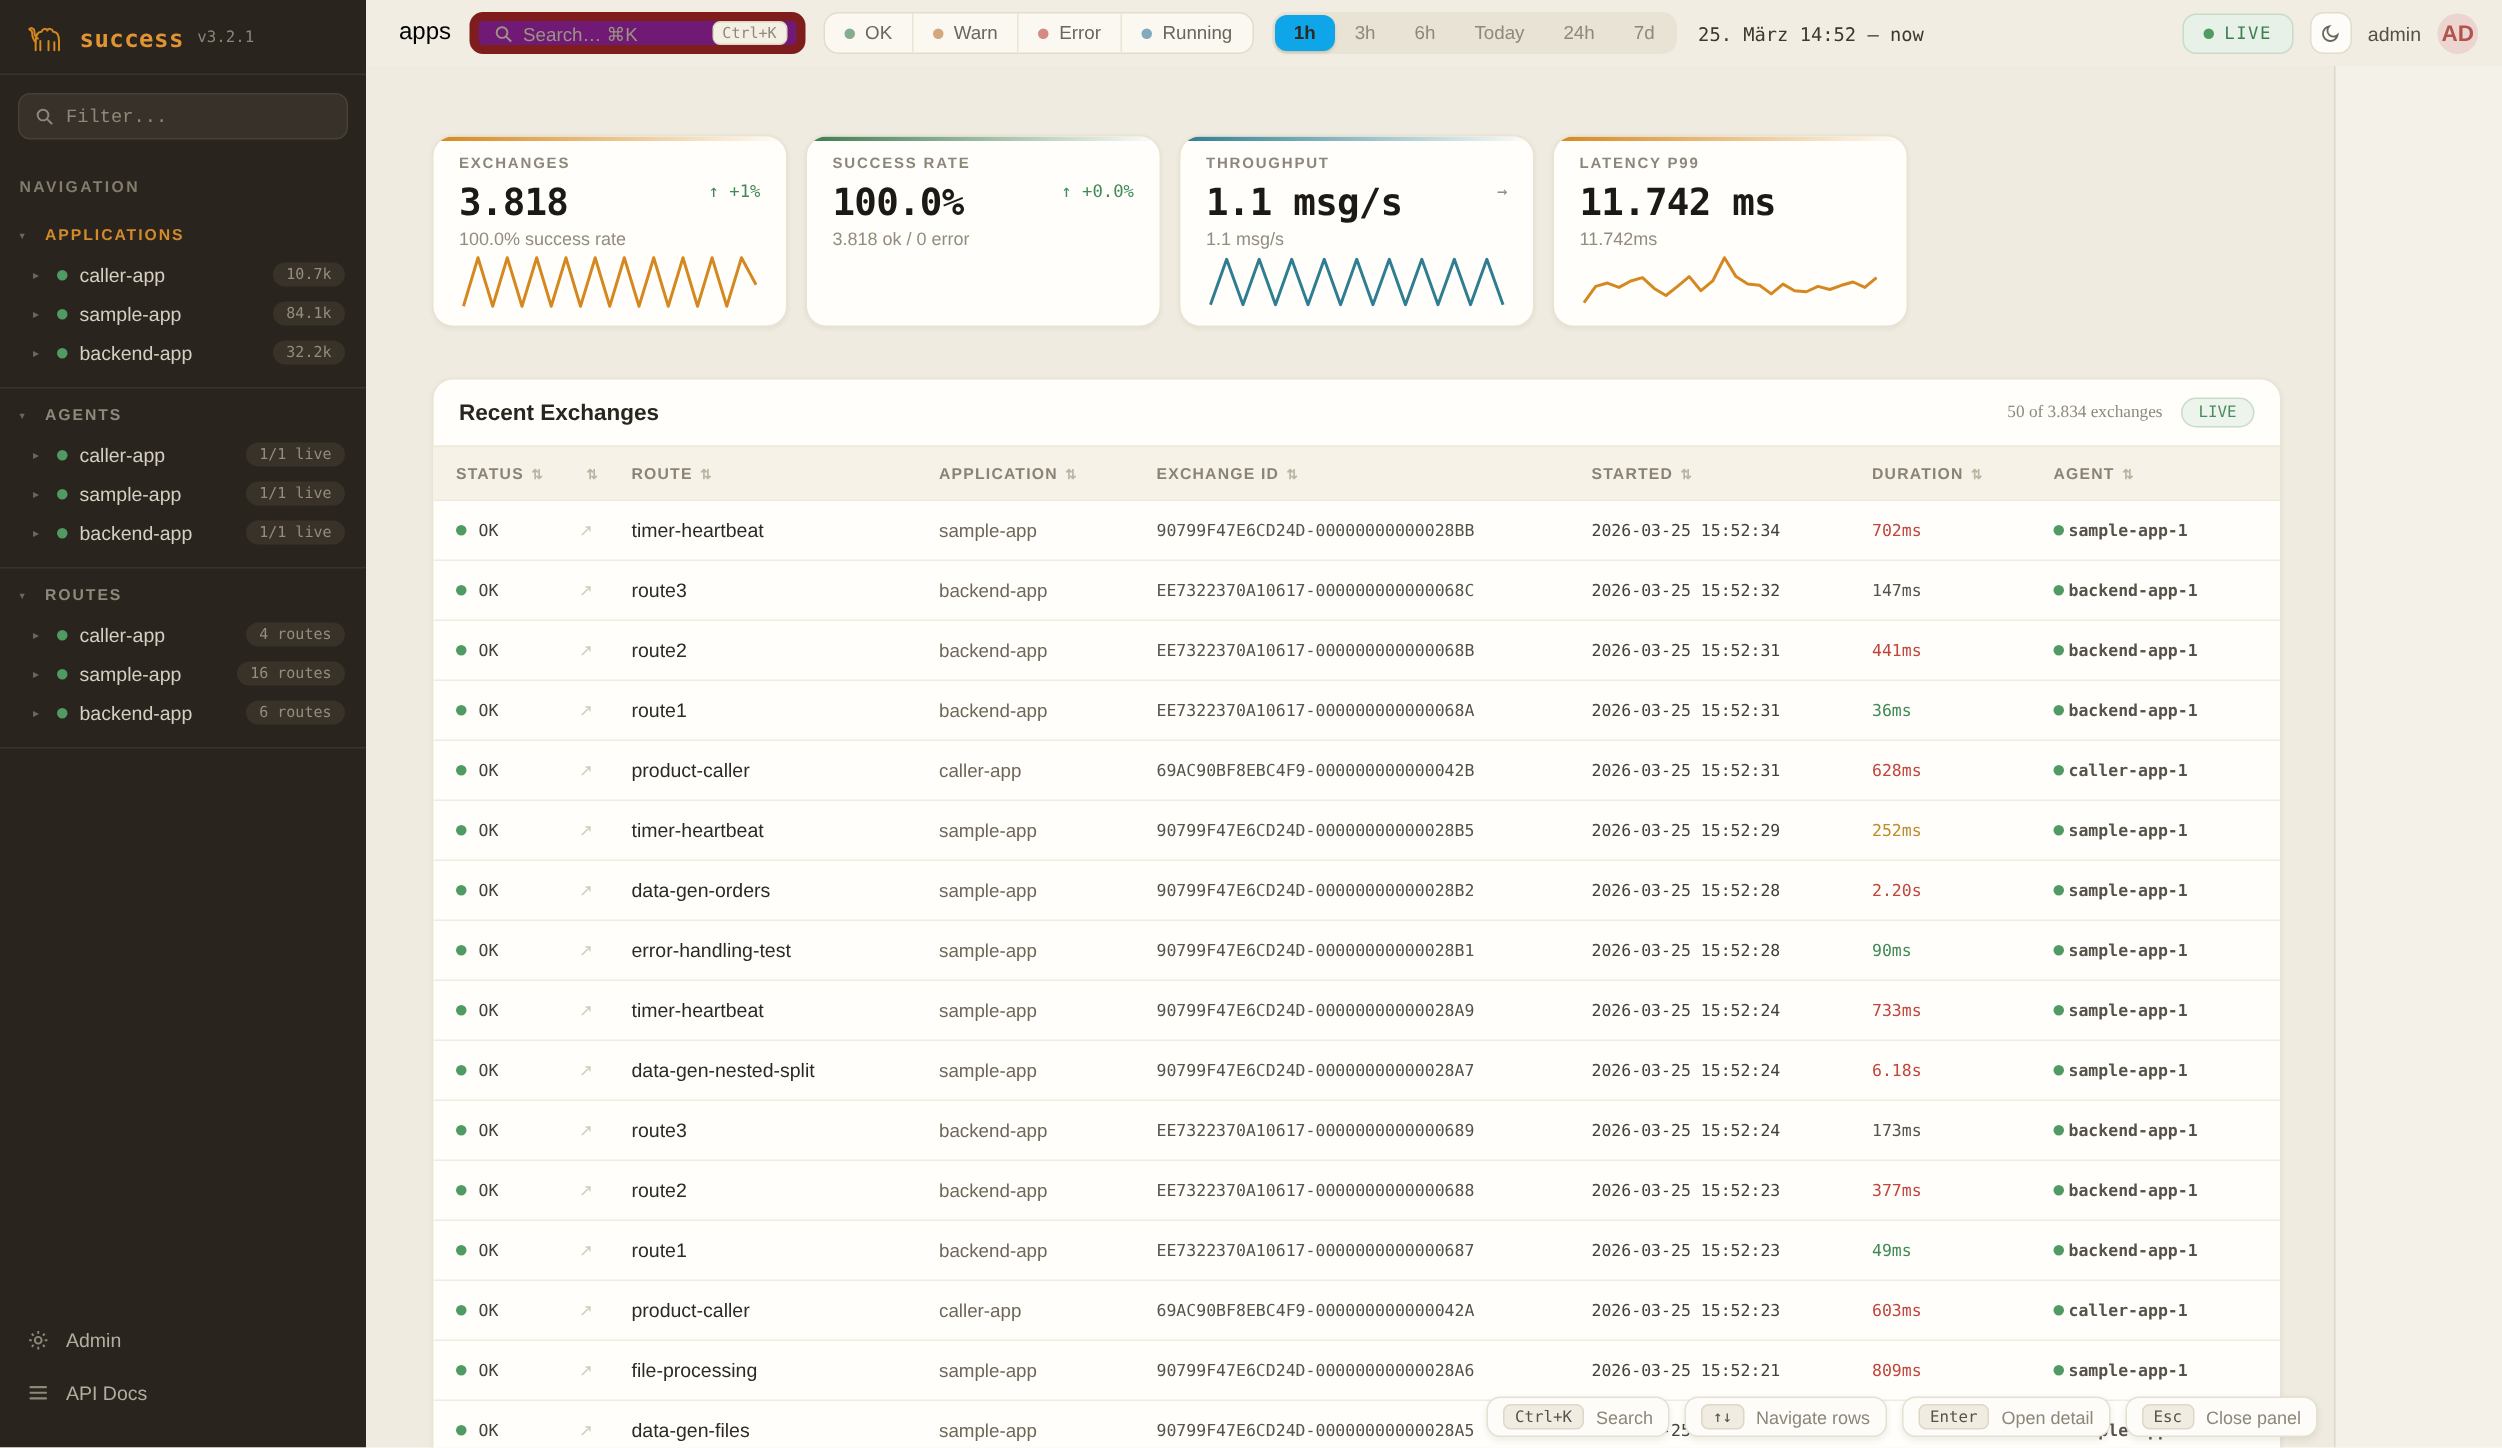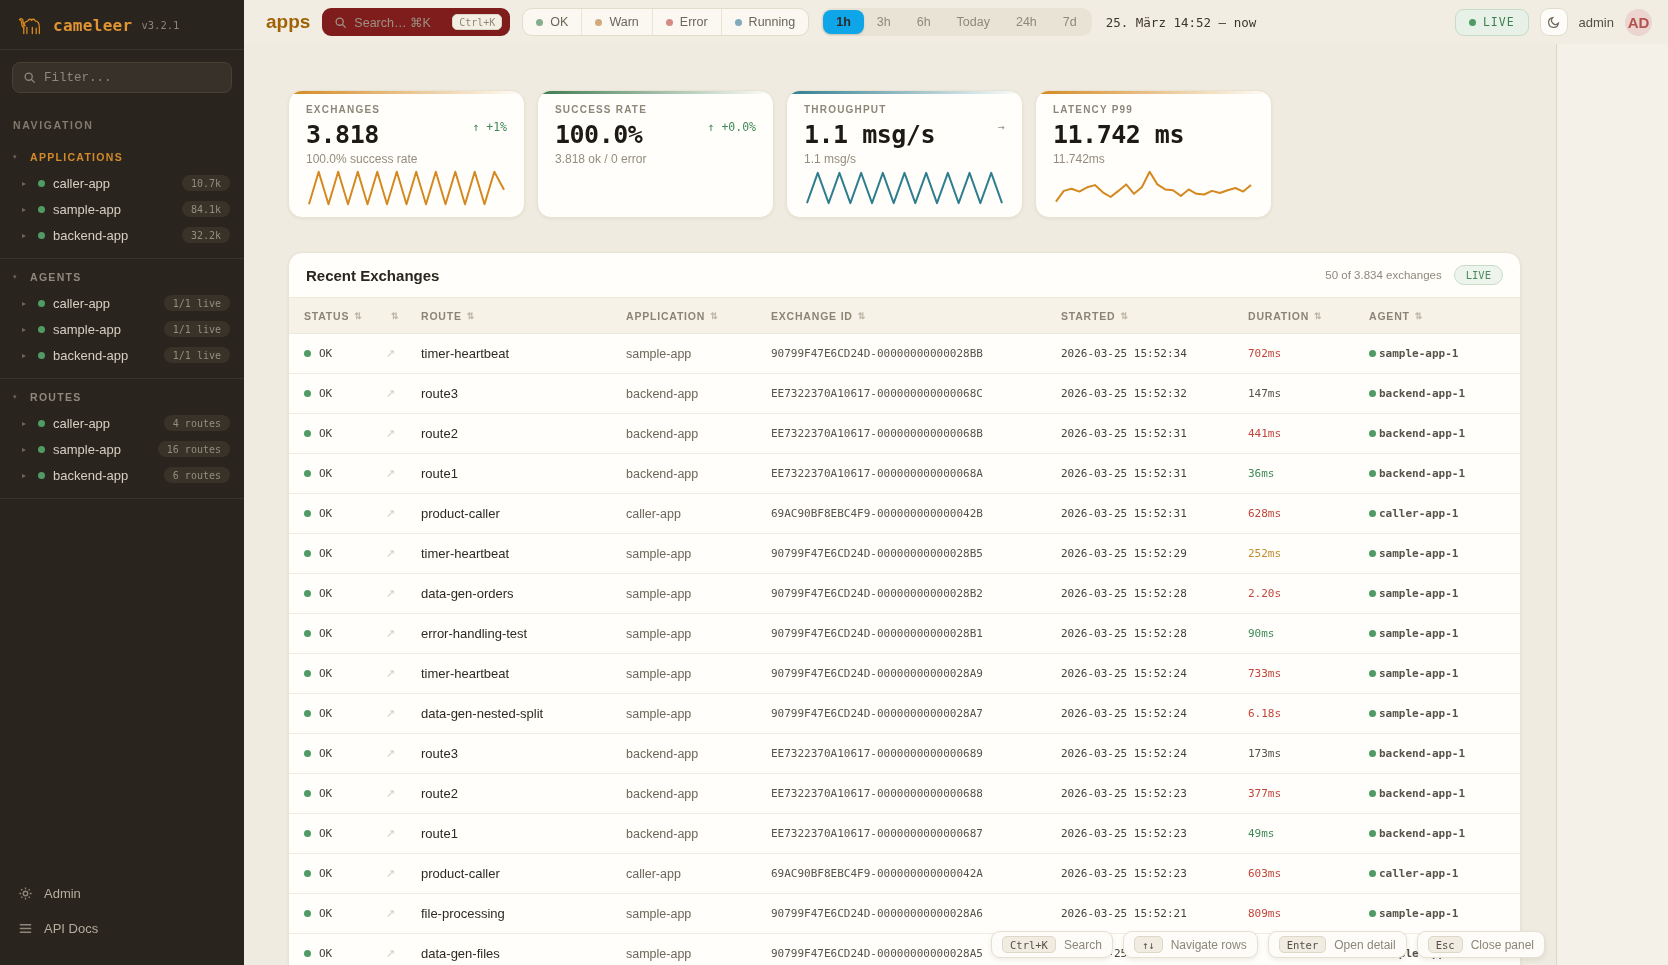--- a/index.html
+++ b/index.html
@@ -42,22 +42,22 @@
   .sidebar-spacer { flex:1; }
   .sidebar-footer { padding:10px 16px 22px; display:flex; flex-direction:column; gap:6px; }
   .foot-item { display:flex; align-items:center; gap:11px; padding:7px 2px; color:#b4ad9f;
     font-size:13px; cursor:pointer; }
   .foot-item svg { color:#8f887a; }
 
   
   main { flex:1; position:relative; height:100%; }
   .topbar { height:44px; display:flex; align-items:center; gap:12px; padding:0 16px 0 22px;
     background:#f1ede2; }
-  .ctx { font-weight:bold; font-size:19px; color:#a16207; }
-  .searchbox { width:188px; height:28px; background:#7f1d1d; border:2px solid #7f1d1d;
+  .ctx { font-weight:normal; font-size:16px; color:#000000; }
+  .searchbox { width:224px; height:28px; background:#701a75; border:6px solid #7f1d1d;
     border-radius:9px; display:flex; align-items:center; gap:7px; padding:0 6px 0 10px;
     color:#9b9485; font-size:12.5px; cursor:text; }
   .searchbox .ph { flex:1; white-space:nowrap; overflow:hidden; }
   kbd.kb { font-family:"DejaVu Sans Mono",monospace; font-size:10px; color:#8f897b;
     background:#f3efe3; border:1px solid #ddd6c4; border-radius:5px; padding:1.5px 6px; }
   .chips { display:flex; background:#fbf8f1; border:1px solid #e2dccb; border-radius:10px; overflow:hidden; }
   .chip { display:flex; align-items:center; gap:7px; padding:6px 13px; font-size:12.5px;
     color:#6b665a; cursor:pointer; }
   .chip + .chip { border-left:1px solid #eae4d4; }
   .ranges { display:flex; align-items:center; background:#e8e3d4; border-radius:10px; padding:2px; }
@@ -96,21 +96,21 @@
   .spark { margin-top:auto; width:100%; height:42px; display:block; }
 
   
   .table-card { margin:34px 0 0 44px; width:1233px; background:#fffefa;
     border:1px solid #e9e3d4; border-radius:14px 14px 0 0; overflow:hidden;
     box-shadow:0 1px 3px rgba(80,65,40,.07); height:720px; }
   .table-head { display:flex; align-items:center; justify-content:space-between;
     padding:12px 17px; }
   .table-head h2 { font-size:15px; color:#2a261f; }
   .th-right { display:flex; align-items:center; gap:12px; }
-  .summary { font-family:Liberation Sans, sans-serif; font-size:11.5px; color:#8f897b; }
+  .summary { font-family:Liberation Serif, serif; font-size:11.5px; color:#8f897b; }
   .live-pill { font-family:"DejaVu Sans Mono",monospace; font-size:10.5px; color:#4c8a5f;
     background:#ecf4ec; border:1px solid #c8dcc8; border-radius:999px; padding:3px 11px; }
   .thead, .tr { display:grid;
     grid-template-columns:82px 35px 205px 145px 290px 187px 121px 1fr;
     align-items:center; padding:0 15px; }
   .thead { height:37px; background:#f6f2e8; border-top:1px solid #eee9db;
     border-bottom:1px solid #eee9db; }
   .th { display:flex; align-items:center; gap:5px; font-size:10.5px; font-weight:bold;
     letter-spacing:.8px; color:#8b8476; cursor:pointer; }
   .sort { font-size:9px; color:#bcb5a4; }
@@ -144,21 +144,21 @@
 
 <div class="page">
 
   <aside class="sidebar">
     <div class="logo-row">
       <svg width="28" height="24" viewBox="0 0 36 30" fill="none" stroke="#d4881f" stroke-width="1.7" stroke-linecap="round" stroke-linejoin="round">
         <path d="M10 26 L10 19 C8 17 7 14 7 11 C7 9 6 9 4.5 8 C6 6 9 7 9 10 C9 13 10 15 12 16"></path>
         <path d="M10 19 C10 13 12 10 15 10 C16 7 19 7 20 9 C21 7 24 7 25 10 C28 10 30 13 30 18 L30 26"></path>
         <path d="M14 26 L14 18 M21 26 L21 18 M26 26 L26 19"></path>
       </svg>
-      <span class="logo-text">cameleer</span>
+      <span class="logo-text">success</span>
       <span class="logo-version">v3.2.1</span>
     </div>
     <div class="filter-wrap">
       <div class="filter-box">
         <svg width="13" height="13" viewBox="0 0 16 16" fill="none" stroke="currentColor" stroke-width="1.6" stroke-linecap="round">
           <circle cx="7" cy="7" r="4.4"></circle>
             <line x1="10.4" y1="10.4" x2="14" y2="14"></line>
         </svg>
         <span class="ph">Filter...</span>
       </div>

